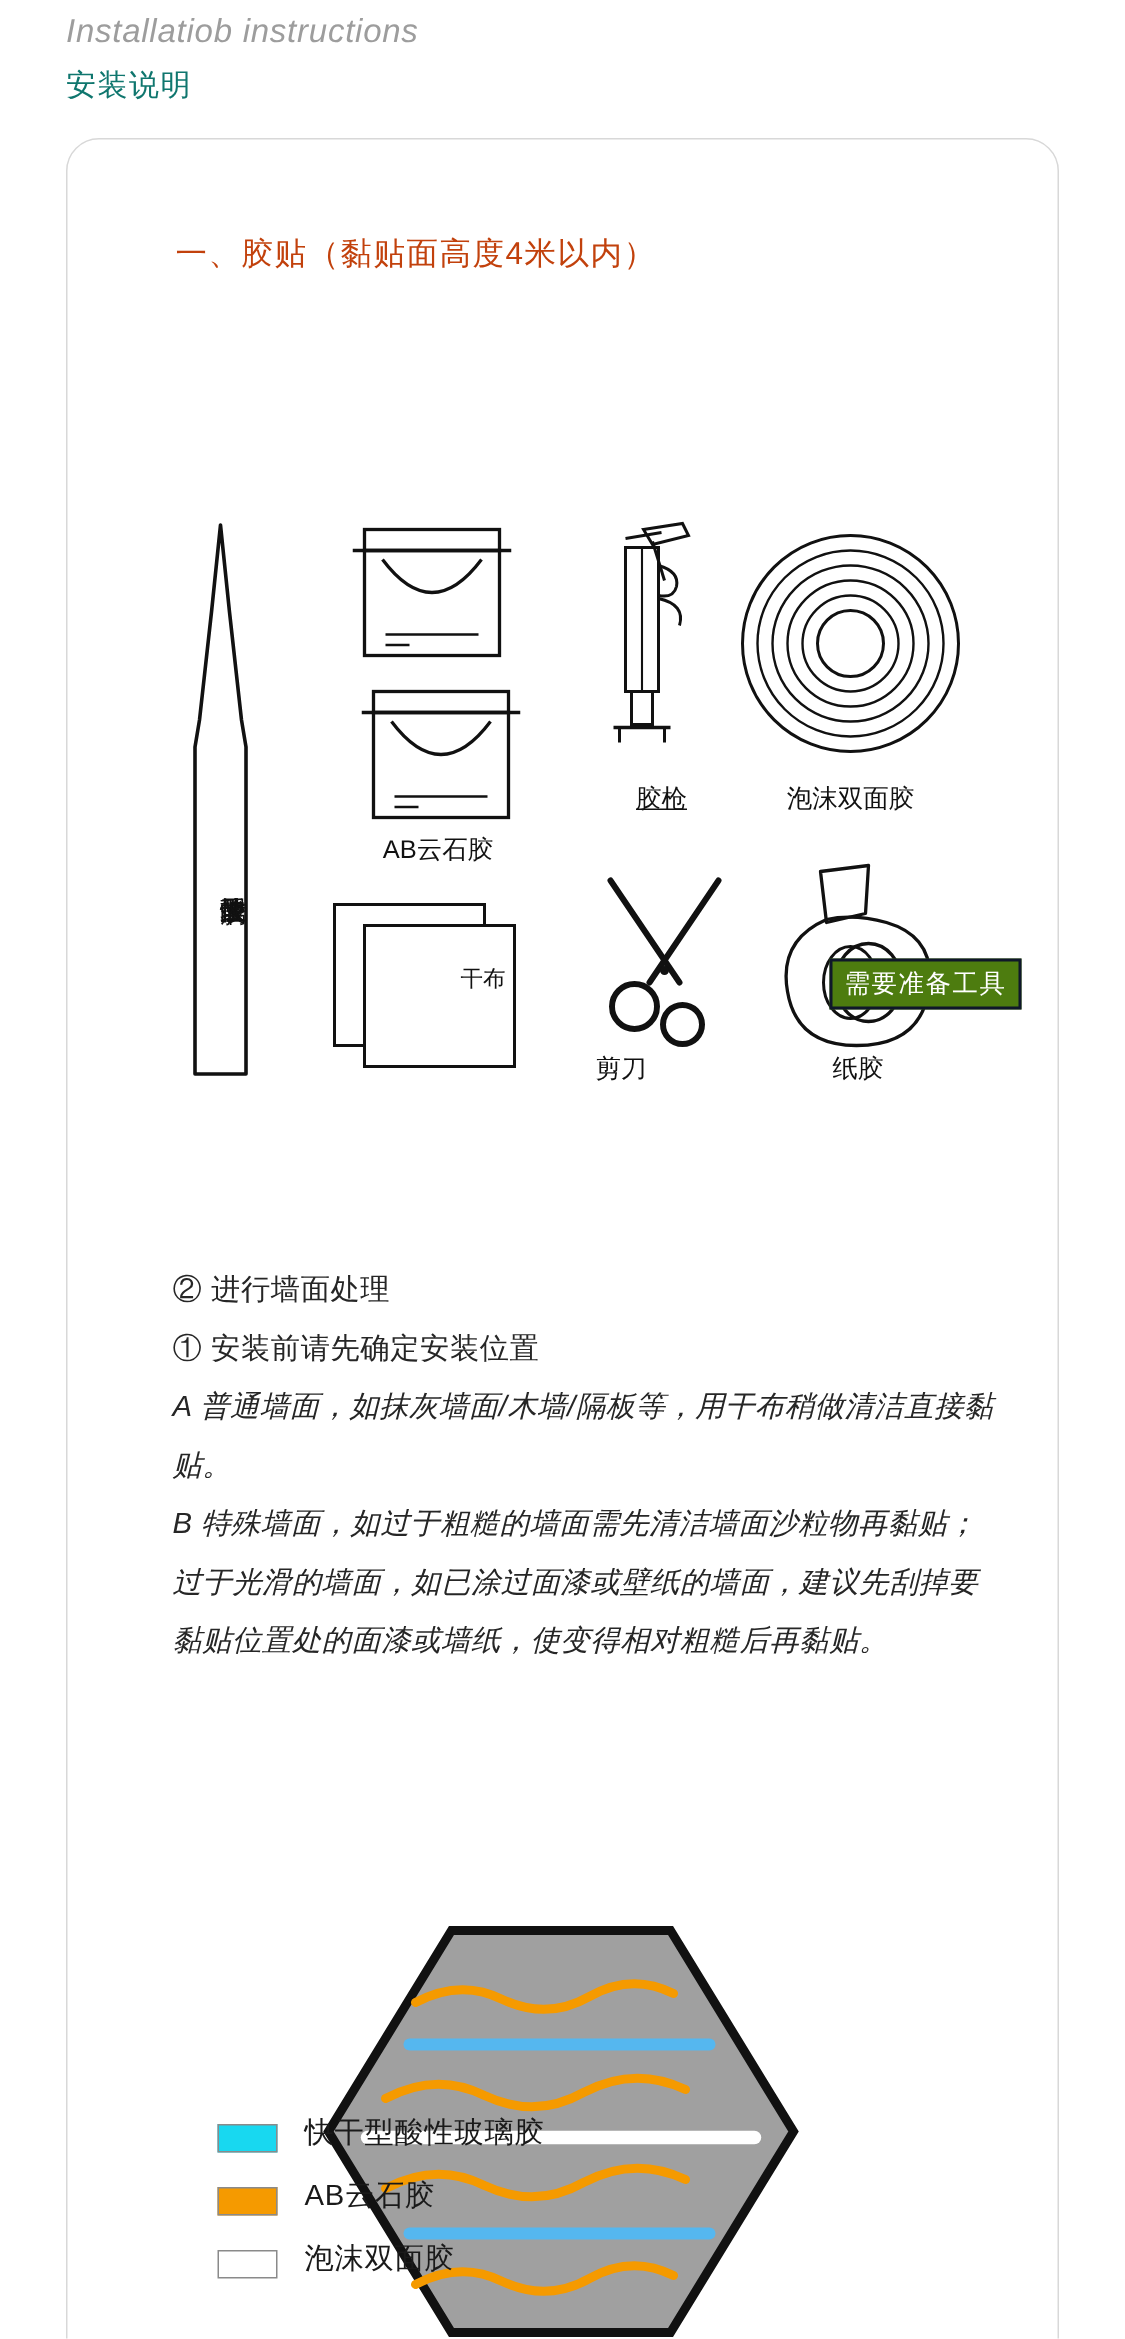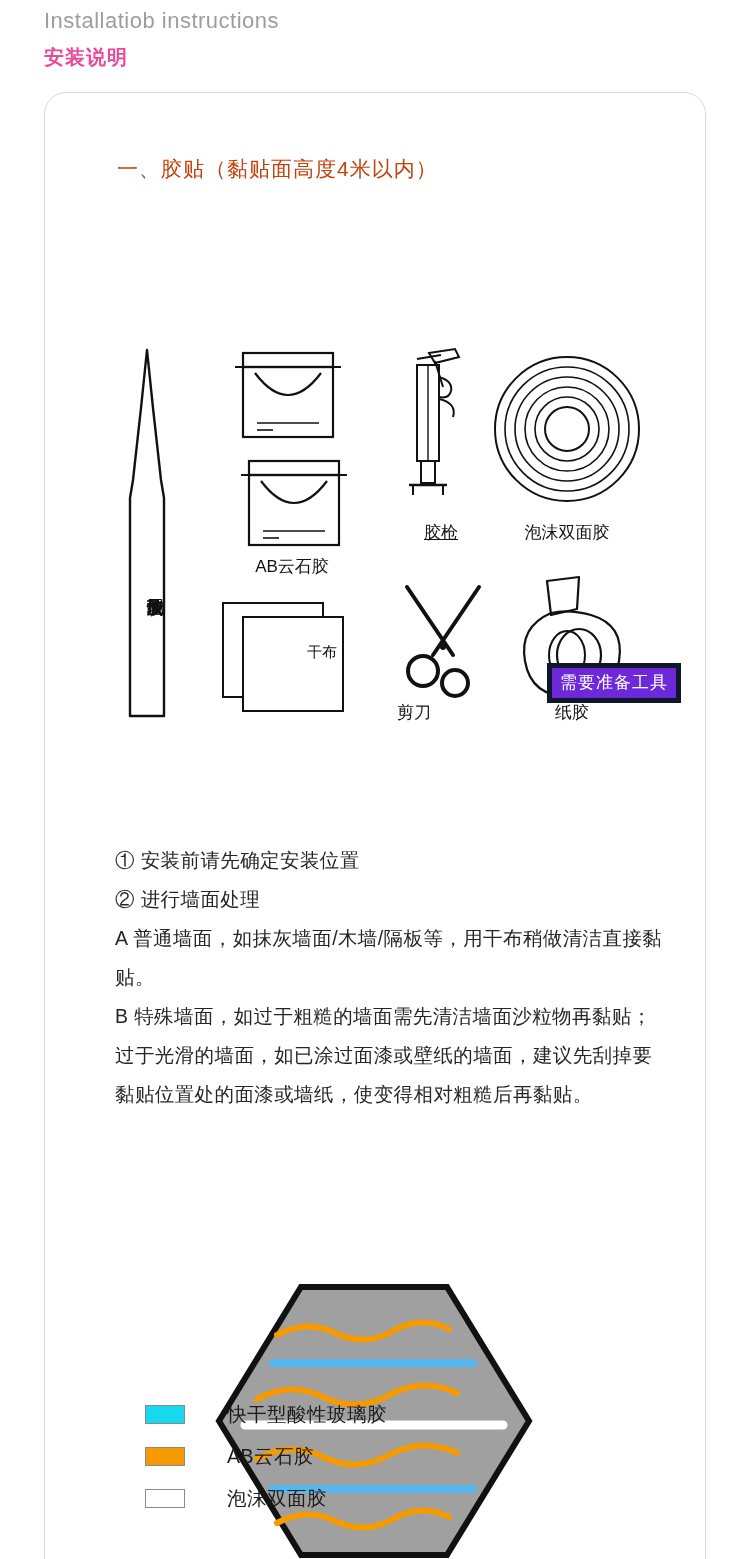--- a/index.html
+++ b/index.html
@@ -19,25 +19,26 @@
   
   .header {
     padding: 6px 0 0 44px;
   }
   .header-en {
     font-size: 22px;
     color: #9d9d9d;
     letter-spacing: 0.5px;
     line-height: 30px;
     font-weight: 400;
+    font-style: italic;
   }
   .header-cn {
     font-size: 20px;
-    color: #ec4899;
-    font-weight: bold;
+    color: #0f766e;
+    font-weight: normal;
     line-height: 34px;
     margin-top: 4px;
     letter-spacing: 1px;
   }
 
   
   .card {
     position: absolute;
     left: 44px;
     top: 92px;
@@ -196,45 +197,46 @@
     width: 118px;
     text-align: center;
     font-size: 17px;
     color: #111;
   }
 
   
   .badge {
     position: absolute;
     right: 24px;
-    top: 570px;
-    background: #6d28d9;
+    top: 546px;
+    background: #4d7c0f;
     color: #fff;
     font-size: 17px;
     padding: 3px 8px 4px 8px;
     letter-spacing: 1px;
-    border: 5px solid #0f172a;
+    border: 2px solid #0f172a;
   }
 
   
   .steps {
     position: absolute;
     left: 70px;
     top: 748px;
     width: 548px;
   }
   .steps p {
     margin: 0 0 0 0;
     font-size: 19.5px;
     line-height: 39px;
     color: #262626;
     letter-spacing: 0.4px;
   }
   .steps p.indent-hang {
     text-indent: 0;
+    font-style: italic;
   }
 
   
   .hex-wrap {
     position: absolute;
     left: 0;
     top: 1190px;
     width: 662px;
     height: 270px;
   }
@@ -248,23 +250,22 @@
 
   
   .legend {
     position: absolute;
     left: 100px;
     top: 1300px;
     width: 500px;
   }
   .legend-row {
     display: flex;
-    align-items: center;
+    align-items: flex-end;
     height: 42px;
-    gap: 24px;
   }
   .swatch {
     width: 40px;
     height: 19px;
     border: 1px solid #8a8a8a;
     margin-right: 18px;
     flex: 0 0 auto;
   }
   .legend-text {
     font-size: 19.5px;
@@ -371,22 +372,22 @@
         <ellipse cx="62" cy="80" rx="22" ry="26" fill="none" stroke="#111" stroke-width="2.2"></ellipse>
         <ellipse cx="50" cy="80" rx="18" ry="24" fill="none" stroke="#111" stroke-width="2"></ellipse>
       </svg>
     </div>
     <div class="label-roll">纸胶</div>
   </div>
 
   <div class="badge">需要准备工具</div>
 
   <div class="steps">
+    <p>② 进行墙面处理</p>
     <p>① 安装前请先确定安装位置</p>
-    <p>② 进行墙面处理</p>
     <p class="indent-hang">A 普通墙面，如抹灰墙面/木墙/隔板等，用干布稍做清洁直接黏贴。</p>
     <p class="indent-hang">B 特殊墙面，如过于粗糙的墙面需先清洁墙面沙粒物再黏贴；过于光滑的墙面，如已涂过面漆或壁纸的墙面，建议先刮掉要黏贴位置处的面漆或墙纸，使变得相对粗糙后再黏贴。</p>
   </div>
 
   <div class="hex-wrap">
     <div class="hex">
       <svg width="318" height="276" viewBox="0 0 318 276">
         <polygon points="86,4 232,4 314,138 232,272 86,272 4,138" fill="#a0a0a0" stroke="#111" stroke-width="6"></polygon>
         <path d="M62 52 Q92 36 120 50 Q150 64 178 48 Q206 32 234 46" fill="none" stroke="#f59a00" stroke-width="6" stroke-linecap="round"></path>
         <line x1="58" y1="80" x2="258" y2="80" stroke="#55b7ef" stroke-width="8" stroke-linecap="round"></line>

